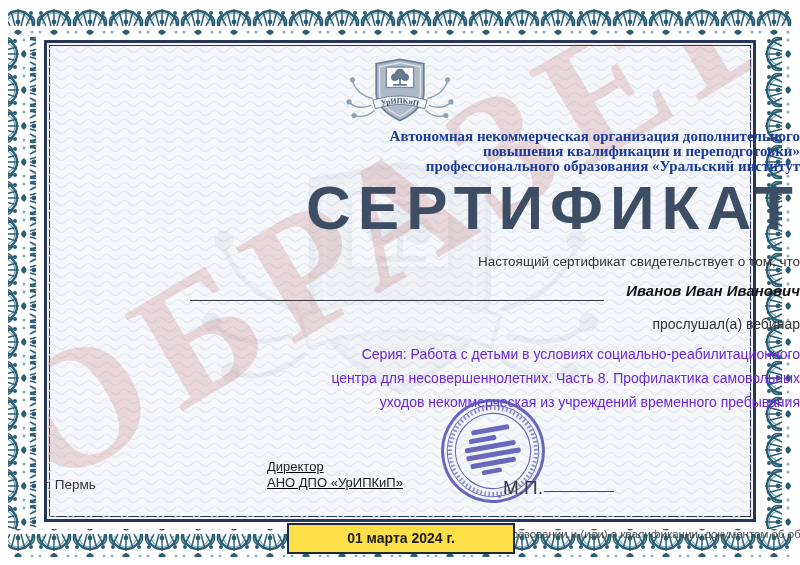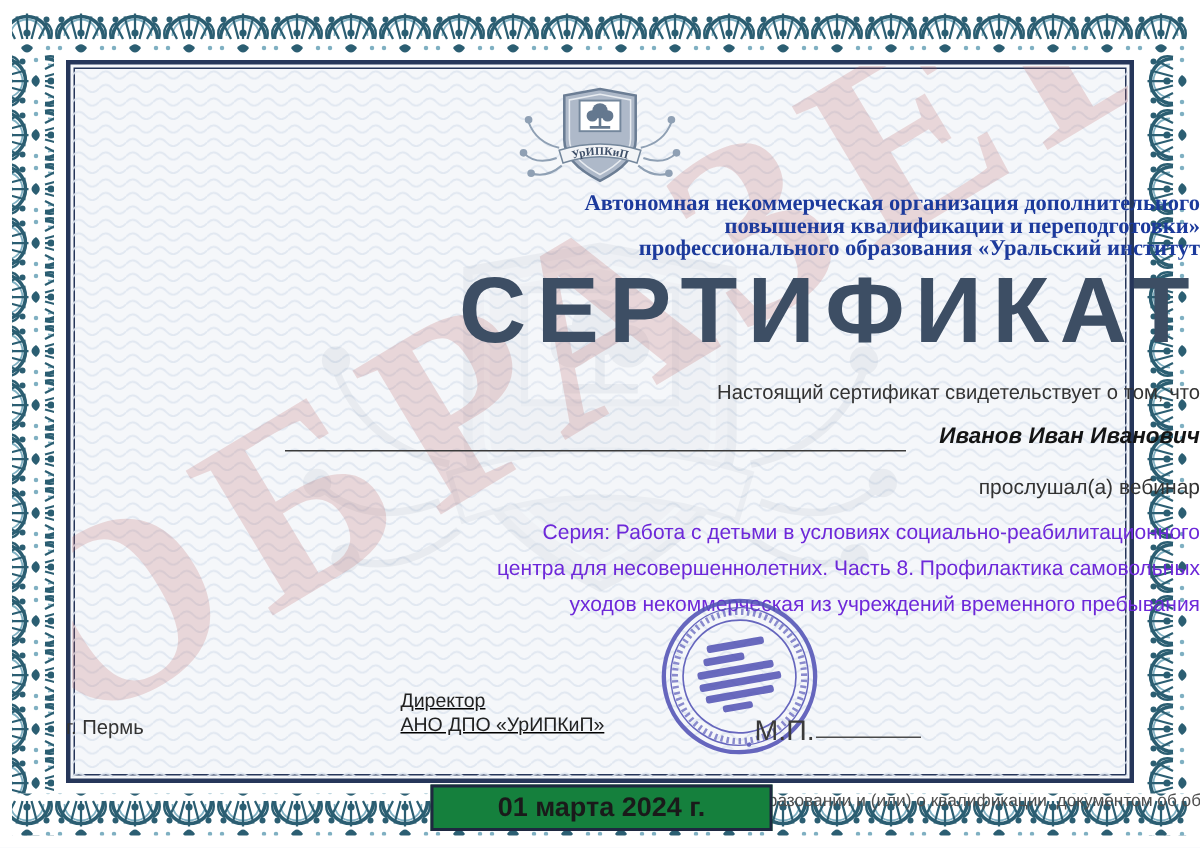--- a/index.html
+++ b/index.html
@@ -47,22 +47,22 @@
   .action-text{font-size:14px;color:#333;}
   .course-line{font-size:14px;font-weight:normal;color:#6d28d9;line-height:24px;}
   .sign-label{font-size:13px;color:#222;line-height:16px;}
   .city-label{font-size:13.5px;color:#333;}
   .stamp-abbr{font-size:19px;color:#3a3a3a;}
   .sig-line{position:absolute;left:544px;top:491px;width:70px;border-top:1.5px solid #4a4a4a;}
   .disclaimer{font-size:11.5px;color:#4f4f4f;}
   .seal-wrap{position:absolute;left:438px;top:396px;width:110px;height:110px;opacity:0.88;}
   .date-box{
     position:absolute;left:287px;top:523px;width:228px;height:31px;z-index:6;
-    background:#15803d;border:2.5px solid #1e2840;box-sizing:border-box;
-    text-align:center;line-height:26px;font-size:18px;font-weight:bold;color:#1a1a1a;
+    background:#fde047;border:2.5px solid #1e2840;box-sizing:border-box;
+    text-align:center;line-height:26px;font-size:14px;font-weight:bold;color:#1a1a1a;
   }
 </style>
 </head>
 <body>
 
 <svg class="border-band" width="800" height="565" aria-hidden="true">
   <defs>
     <g id="tile">
       <path d="M3,26 A15,15 0 0 1 33,26" fill="none" stroke="#2b5e72" stroke-width="2.4"></path>
       <path d="M7,24 A11,11 0 0 1 29,24" fill="none" stroke="#7fb0c2" stroke-width="1.2"></path>

